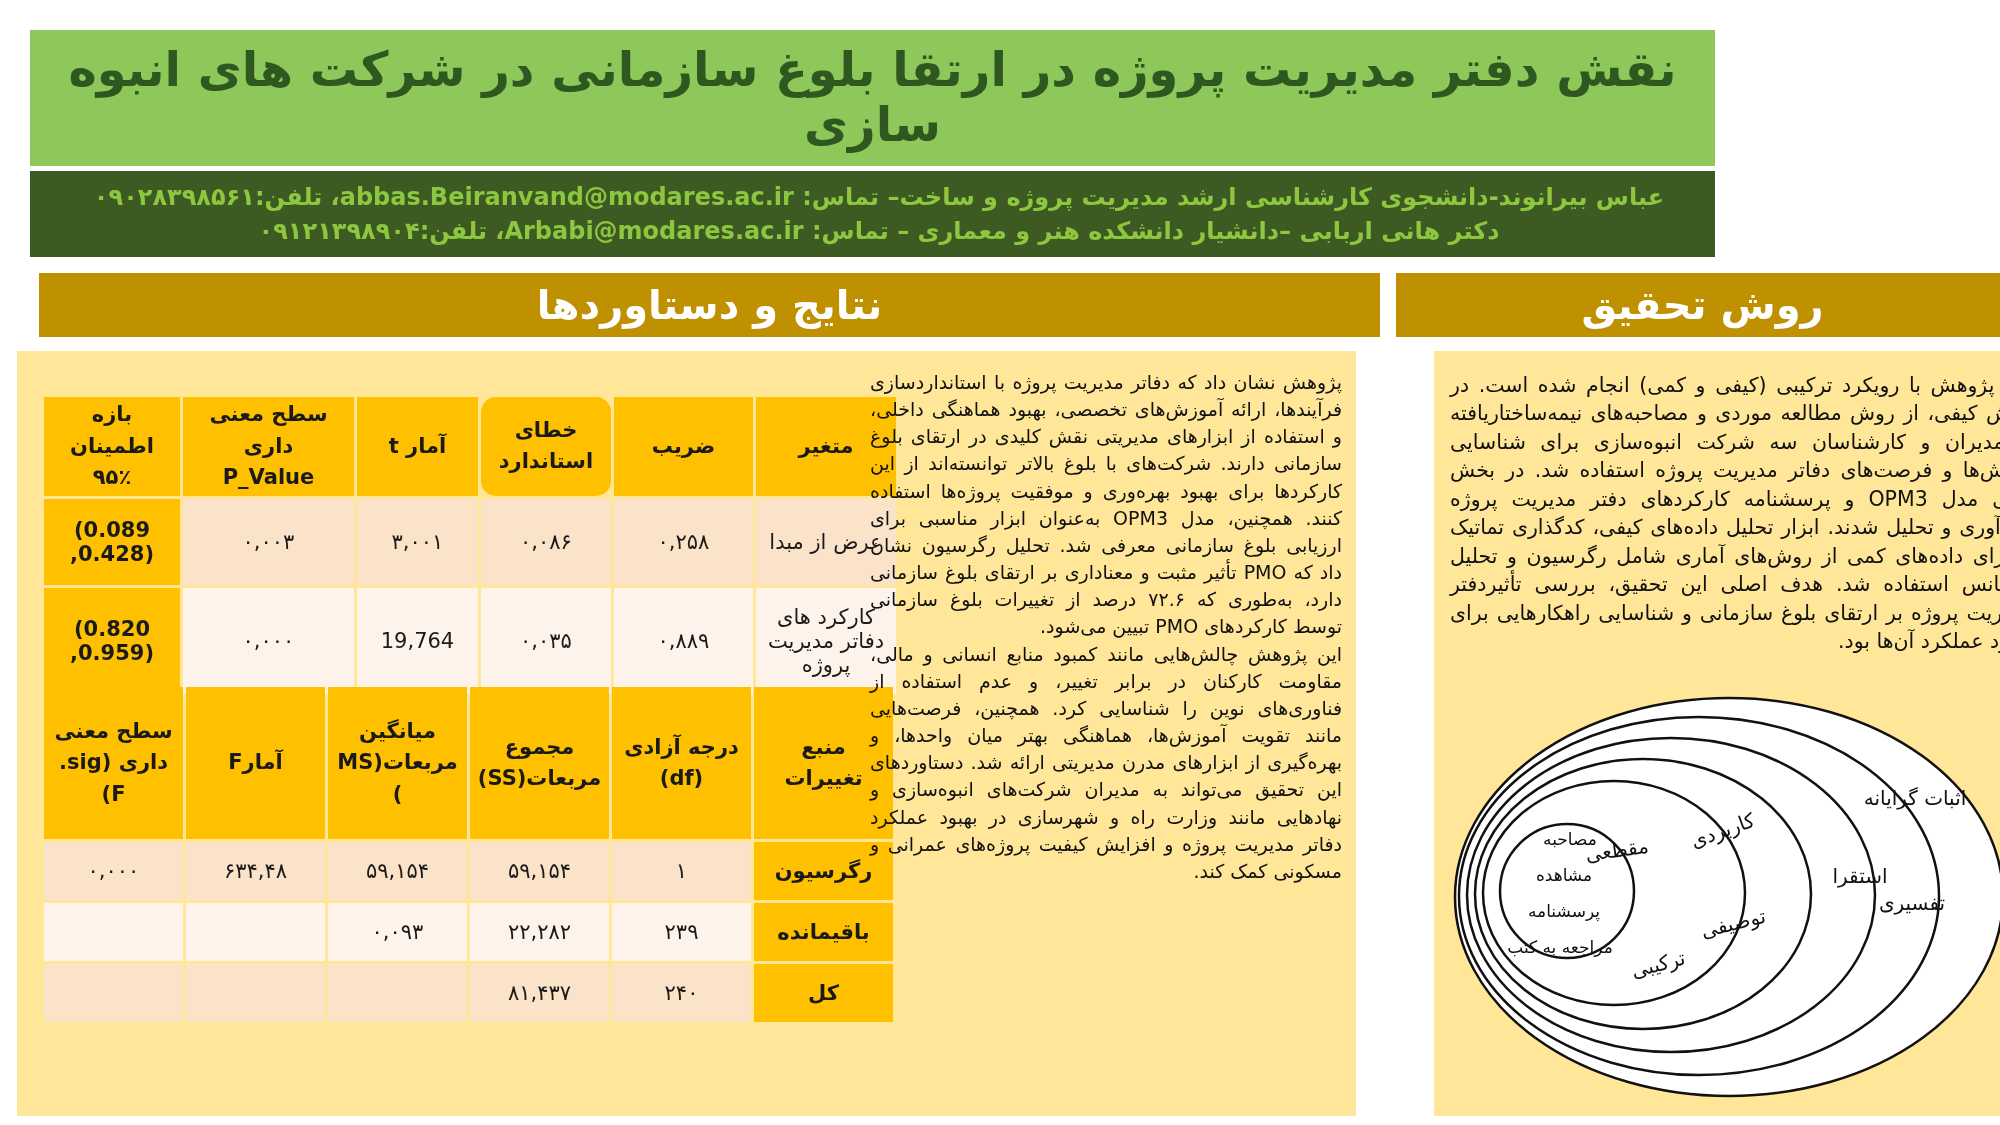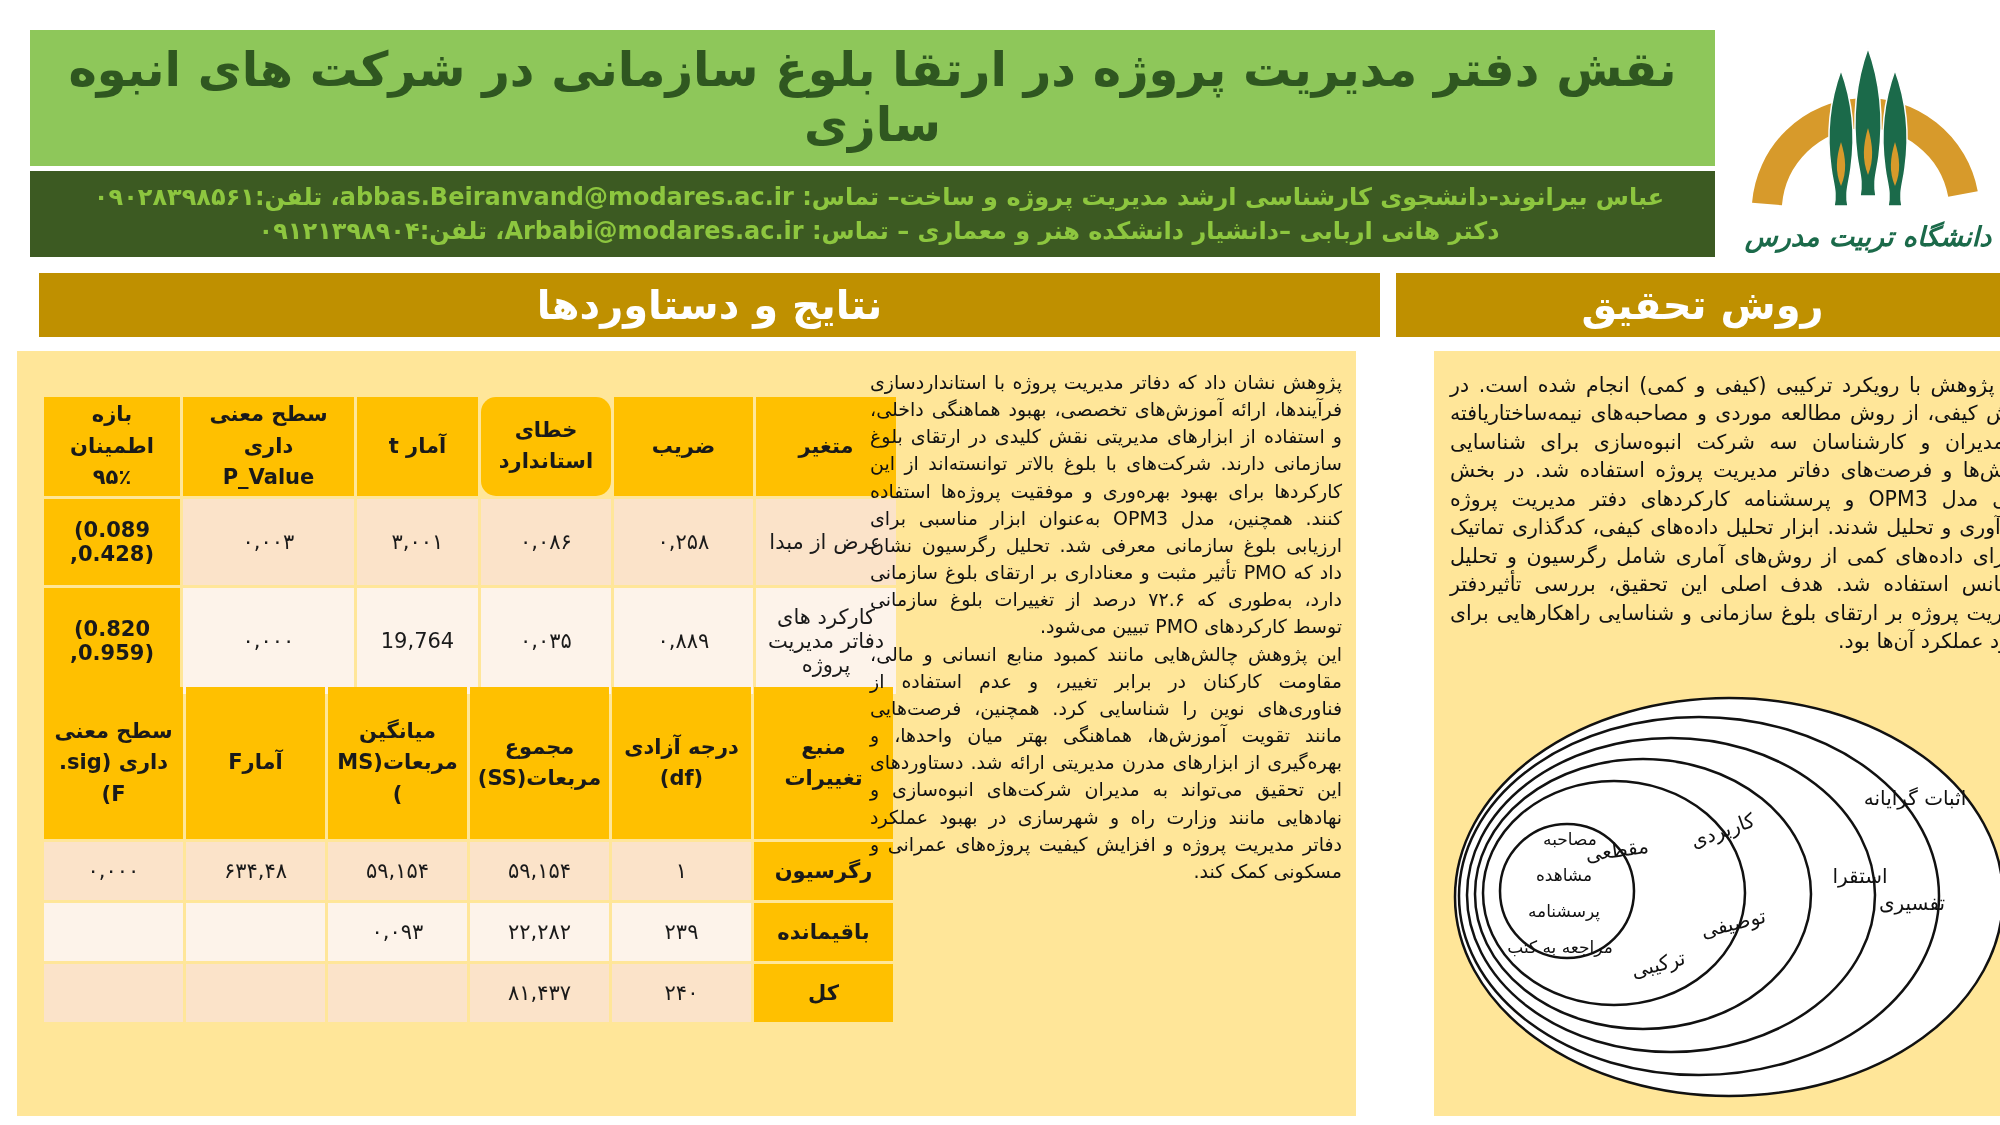--- a/index.html
+++ b/index.html
@@ -47,40 +47,20 @@
 
   <div class="abs title-band">
     <h1>نقش دفتر مدیریت پروژه در ارتقا بلوغ سازمانی در شرکت های انبوه سازی</h1>
   </div>
 
   <div class="abs authors-band">
     <div class="aline">عباس بیرانوند-دانشجوی کارشناسی ارشد مدیریت پروژه و ساخت– تماس: abbas.Beiranvand@modares.ac.ir، تلفن:۰۹۰۲۸۳۹۸۵۶۱</div>
     <div class="aline">دکتر هانی اربابی –دانشیار دانشکده هنر و معماری – تماس: Arbabi@modares.ac.ir، تلفن:۰۹۱۲۱۳۹۸۹۰۴</div>
   </div>
 
-  <div class="abs logo-box">
-    <svg width="252" height="260" viewBox="0 0 252 260">
-      <path d="M 25 196 A 99 99 0 0 1 221 186" fill="none" stroke="#d79a2b" stroke-width="30"></path>
-      <g>
-        <g transform="translate(99,62)">
-          <path d="M0,0 C11,30 15,62 10,98 C8,114 4,122 7,136 L-7,136 C-4,122 -8,114 -10,98 C-15,62 -11,30 0,0 Z" fill="#1b6a4a" stroke="#ffffff" stroke-width="1.5"></path>
-          <path d="M0,72 C5,88 6,102 0,116 C-6,102 -5,88 0,72 Z" fill="#d79a2b"></path>
-        </g>
-        <g transform="translate(126,40)">
-          <path d="M0,0 C12,33 16,68 11,108 C9,124 5,132 8,148 L-8,148 C-5,132 -9,124 -11,108 C-16,68 -12,33 0,0 Z" fill="#1b6a4a" stroke="#ffffff" stroke-width="1.5"></path>
-          <path d="M0,80 C5,97 6,112 0,127 C-6,112 -5,97 0,80 Z" fill="#d79a2b"></path>
-        </g>
-        <g transform="translate(153,62)">
-          <path d="M0,0 C11,30 15,62 10,98 C8,114 4,122 7,136 L-7,136 C-4,122 -8,114 -10,98 C-15,62 -11,30 0,0 Z" fill="#1b6a4a" stroke="#ffffff" stroke-width="1.5"></path>
-          <path d="M0,72 C5,88 6,102 0,116 C-6,102 -5,88 0,72 Z" fill="#d79a2b"></path>
-        </g>
-      </g>
-      <text x="126" y="238" text-anchor="middle" font-size="27" font-style="italic" font-weight="bold" fill="#1b6a4a" style="direction:rtl">دانشگاه تربیت مدرس</text>
-    </svg>
-  </div>
 
   <div class="abs sec-band sec-results">
     <span>نتایج و دستاوردها</span>
   </div>
   <div class="abs sec-band sec-method">
     <span>روش تحقیق</span>
   </div>
 
   <div class="abs panel panel-results">
 

